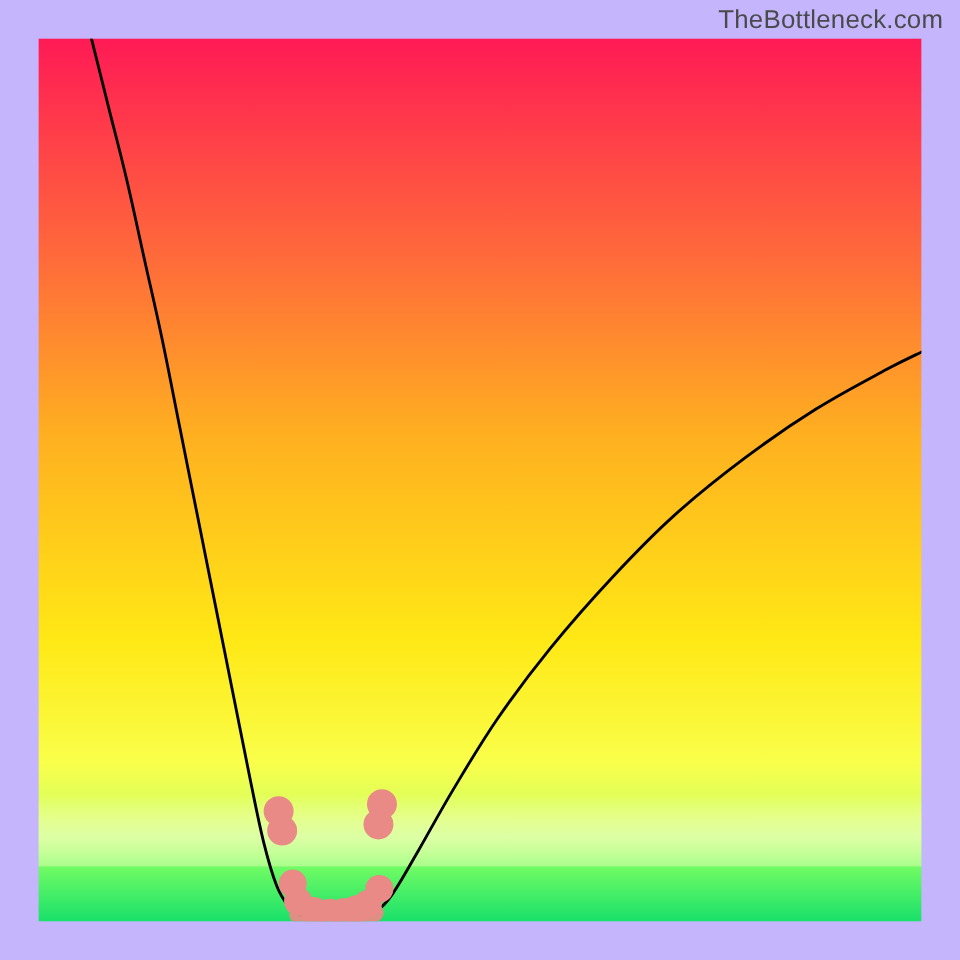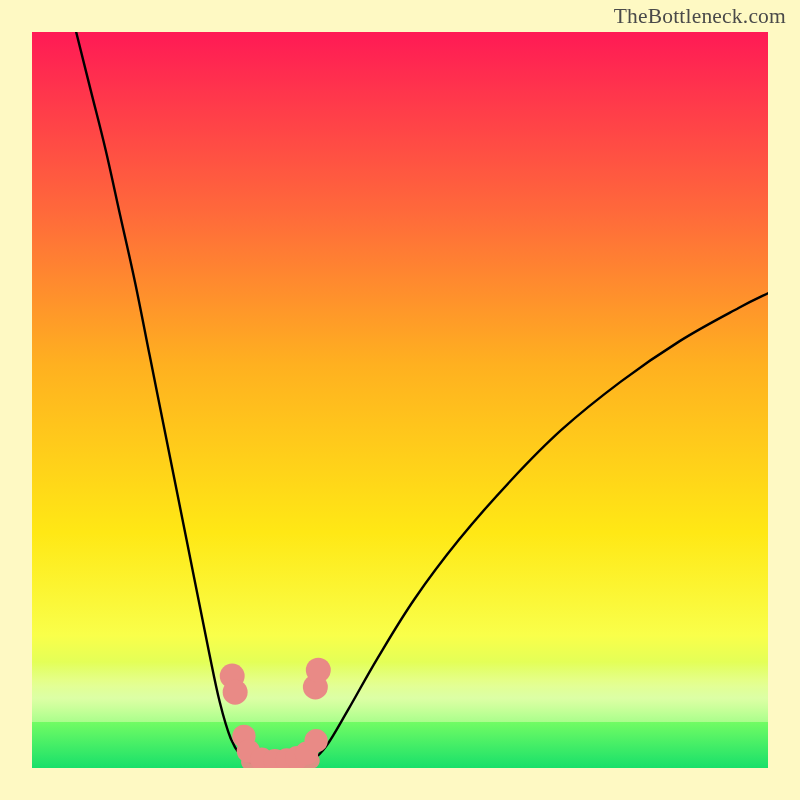--- a/index.html
+++ b/index.html
@@ -8,22 +8,21 @@
     width: 800px;
     height: 800px;
     overflow: hidden;
     background: #000;
     font-family: Arial, Helvetica, sans-serif;
   }
   .frame {
     position: absolute;
     top: 0; left: 0;
     width: 800px; height: 800px;
-    background: #fef9c3;
-    font-family: Liberation Serif, serif;
+    background: #c4b5fd;
   }
   .plot {
     position: absolute;
     top: 32px;
     left: 32px;
     width: 736px;
     height: 736px;
     overflow: hidden;
   }
   .gradient {

